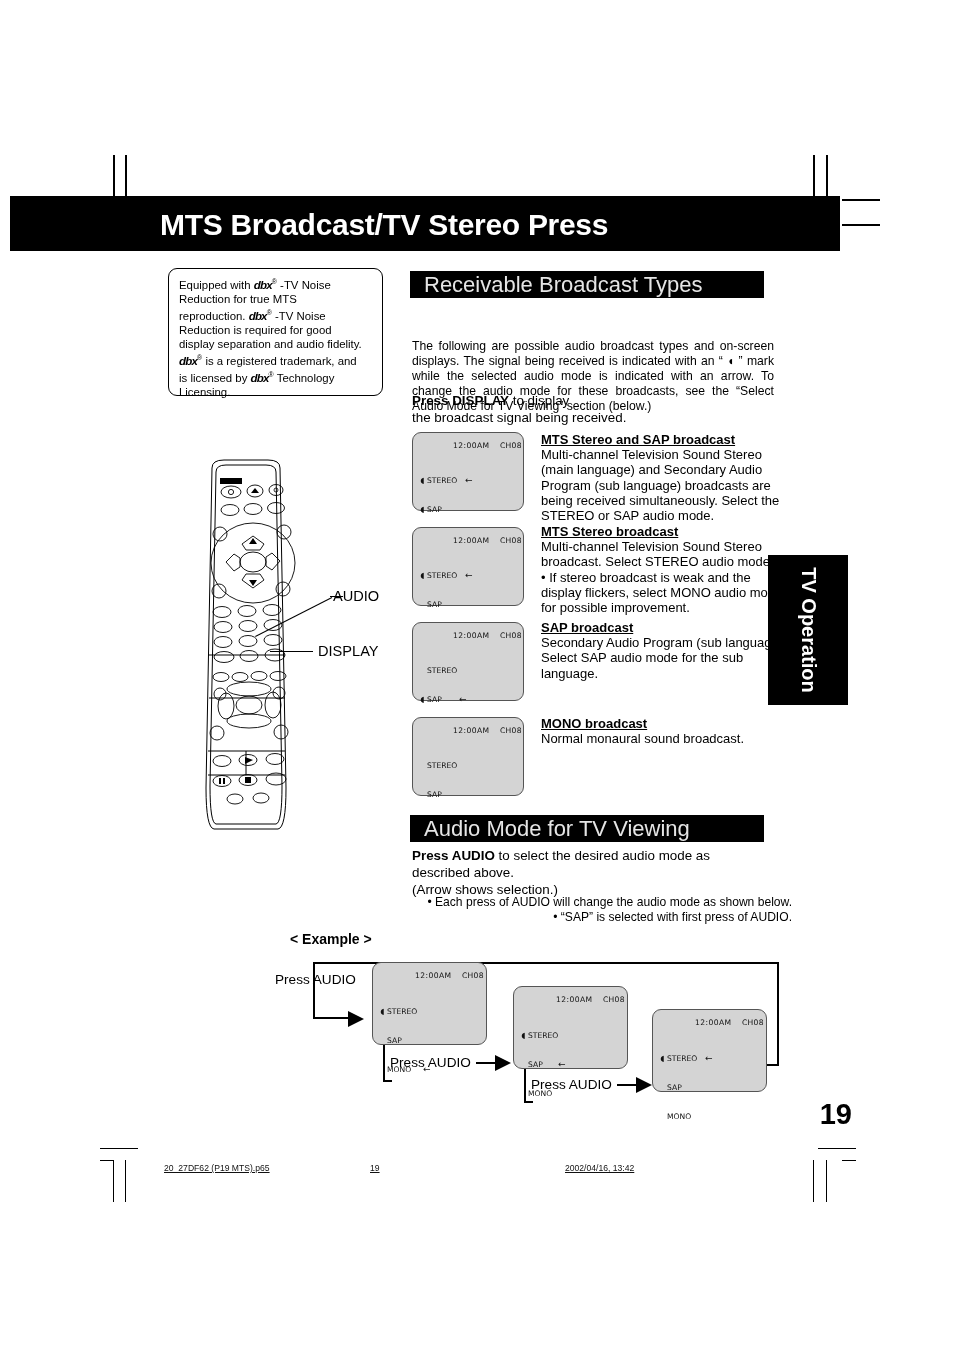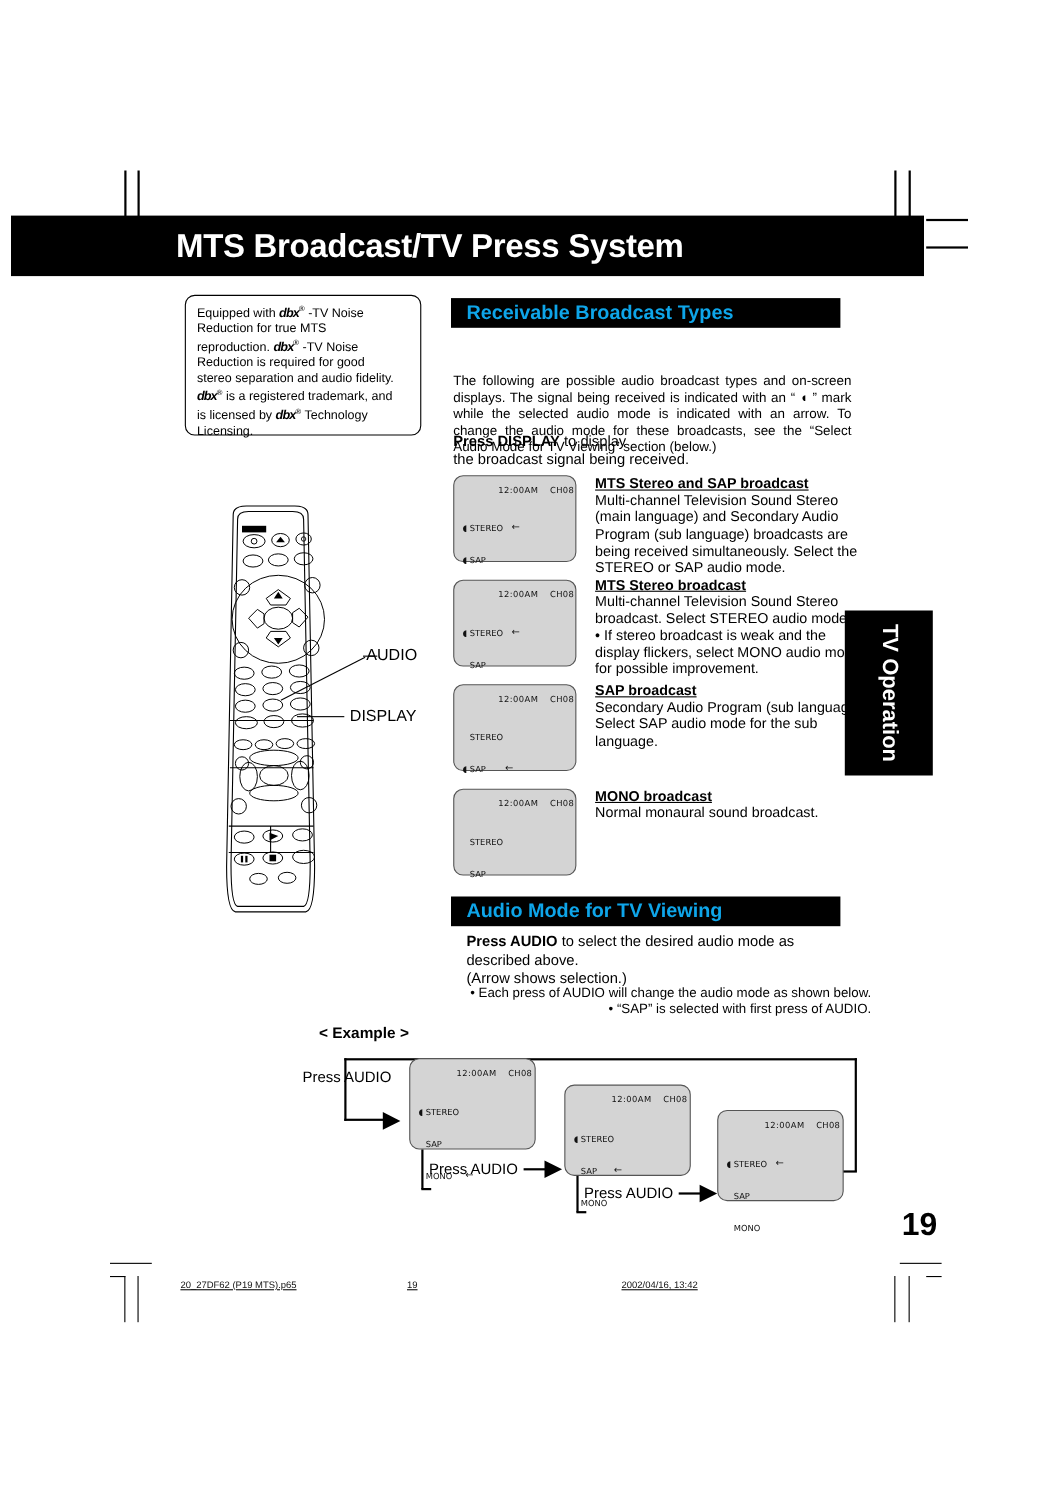--- a/index.html
+++ b/index.html
@@ -33,33 +33,33 @@
     padding:6px 9px 0 10px;font-size:11.4px;line-height:14.1px;color:#000;
   }
   .dbx{
     font-weight:bold;font-style:italic;font-size:11.5px;
     letter-spacing:-0.8px;
   }
   .sup{font-size:7px;vertical-align:super;}
 
   
   .band{
-    position:absolute;background:#000;color:#0ea5e9;
-    font-size:18px;font-weight:bold;
+    position:absolute;background:#000;color:#e5e5e5;
+    font-size:22px;font-weight:normal;
     padding-left:14px;box-sizing:border-box;
   }
   #band-receivable{left:410px;top:271px;width:354px;height:27px;line-height:27px;}
   #band-audiomode{left:410px;top:815px;width:354px;height:27px;line-height:27px;}
 
   
   .para{position:absolute;color:#000;font-size:12.2px;line-height:15.1px;}
   #intro-para{left:412px;top:303px;width:362px;text-align:justify;margin-top:36px;}
   #display-para{left:412px;top:392px;width:362px;font-size:13.4px;line-height:17px;}
 
-  #audiomode-para{left:412px;top:847px;width:366px;font-size:13.4px;line-height:17.2px;margin-left:12px;}
+  #audiomode-para{left:412px;top:847px;width:366px;font-size:13.4px;line-height:17.2px;}
   #audiomode-bullets{left:412px;top:895px;width:380px;font-size:12.1px;line-height:15px;text-align:right;}
 
   b{font-weight:bold;}
 
   
   .tv{
     position:absolute;background:#d4d4d4;border:1.1px solid #555;
     border-radius:9px;box-sizing:border-box;
   }
   .tv .osd-time{
@@ -141,29 +141,29 @@
   <div class="crop" style="left:113px;top:1160px;width:1.4px;height:42px;"></div>
   <div class="crop" style="left:125px;top:1160px;width:1.4px;height:42px;"></div>
   <div class="crop" style="left:100px;top:1160px;width:14px;height:1.4px;"></div>
 
   <div class="crop" style="left:818px;top:1148px;width:38px;height:1.4px;"></div>
   <div class="crop" style="left:813px;top:1160px;width:1.4px;height:42px;"></div>
   <div class="crop" style="left:826px;top:1160px;width:1.4px;height:42px;"></div>
   <div class="crop" style="left:842px;top:1160px;width:14px;height:1.4px;"></div>
 
   <div id="title-bar"></div>
-  <div id="title-text">MTS Broadcast/TV Press System</div>
+  <div id="title-text">MTS Broadcast/TV Stereo Press</div>
 
   <div id="dbx-box">
     <div class="inner">
       <span>Equipped with </span><span class="dbx">dbx</span><span class="sup">®</span><span> -TV Noise</span><br>
       <span>Reduction for true MTS</span><br>
       <span>reproduction. </span><span class="dbx">dbx</span><span class="sup">®</span><span> -TV Noise</span><br>
       <span>Reduction is required for good</span><br>
-      <span>stereo separation and audio fidelity.</span><br>
+      <span>display separation and audio fidelity.</span><br>
       <span class="dbx">dbx</span><span class="sup">®</span><span> is a registered trademark, and</span><br>
       <span>is licensed by </span><span class="dbx">dbx</span><span class="sup">®</span><span> Technology</span><br>
       <span>Licensing.</span>
     </div>
   </div>
 
   <div style="position:absolute;left:190px;top:458px;width:112px;height:375px;">
     <svg width="112" height="375" viewBox="0 0 112 375" xmlns="http://www.w3.org/2000/svg">
       <g fill="none" stroke="#000" stroke-width="1">
 

